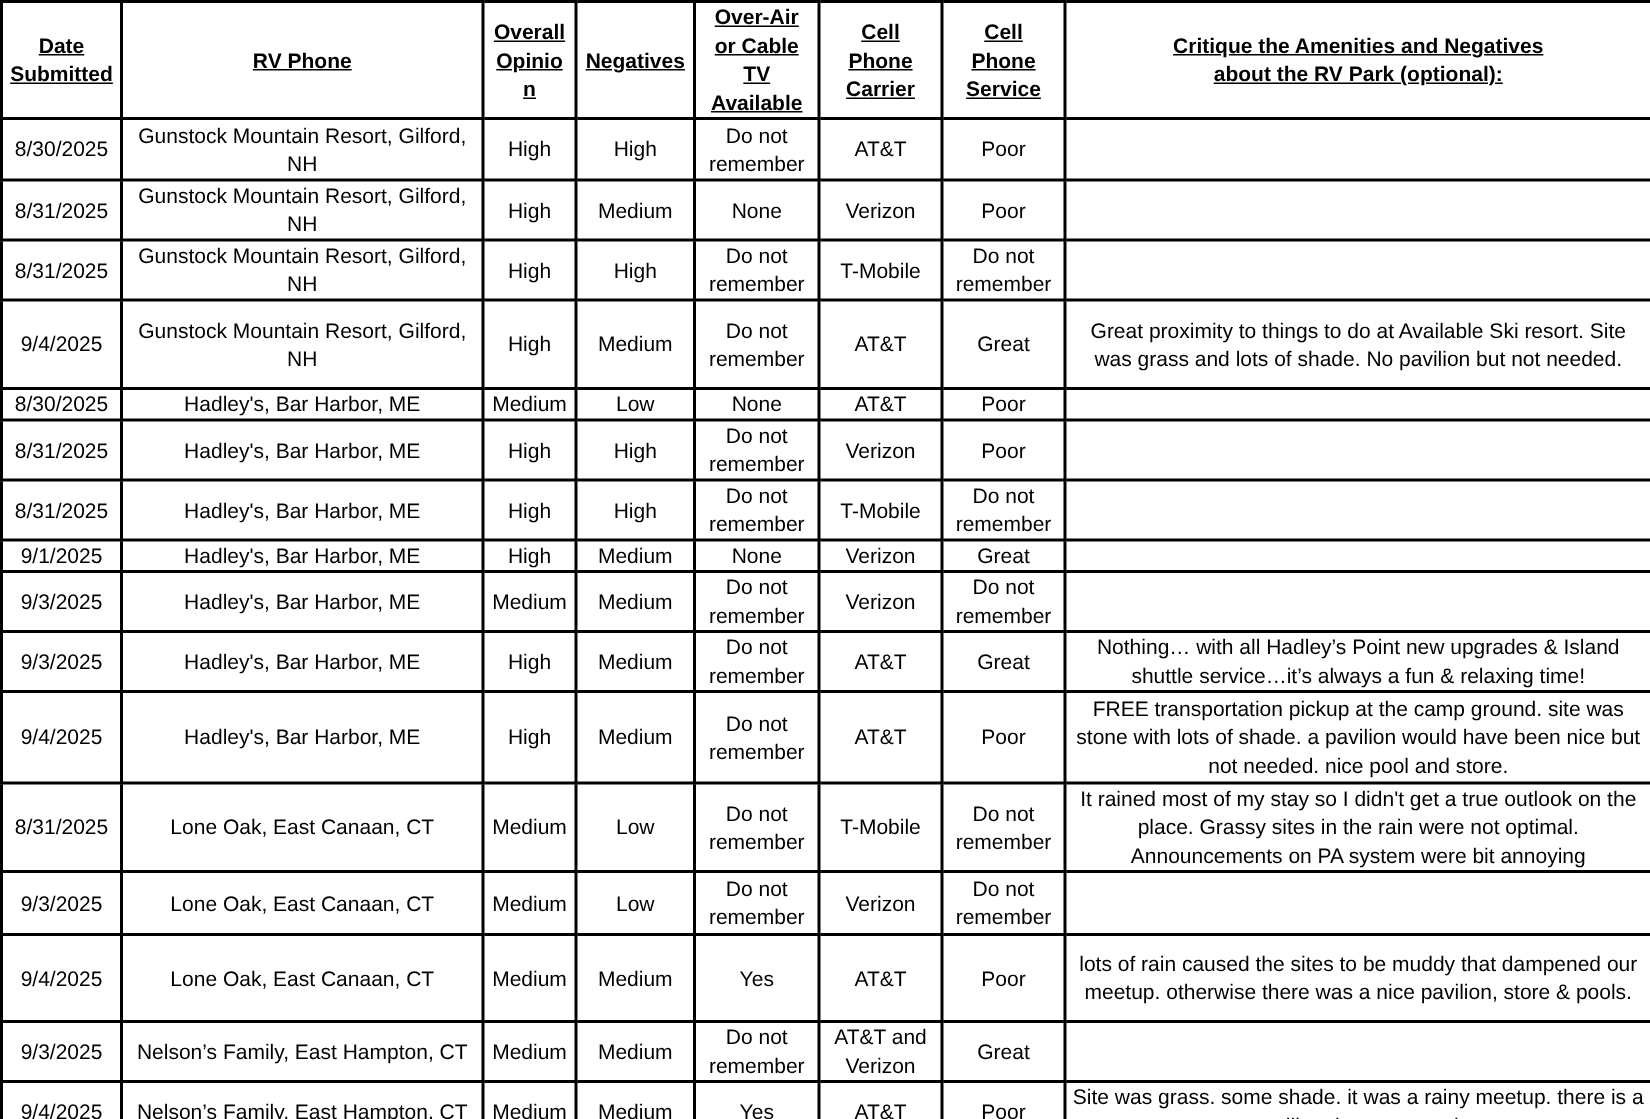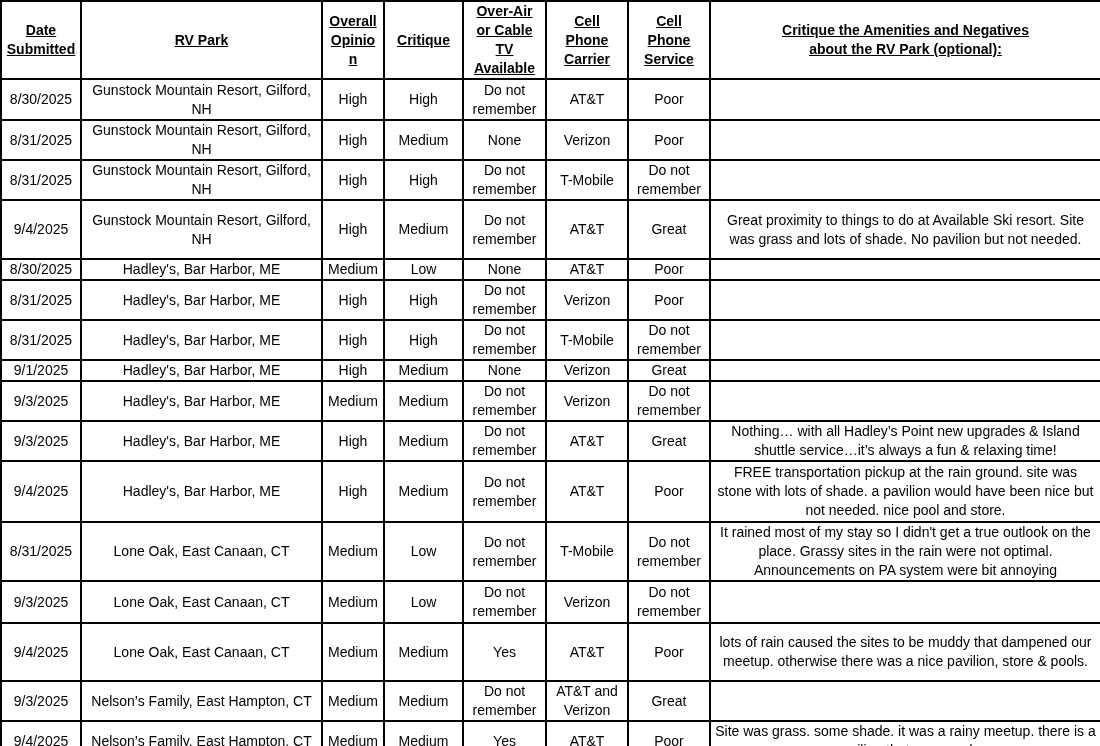--- a/index.html
+++ b/index.html
@@ -46,24 +46,24 @@
     <col style="width:79px">
     <col style="width:83px">
     <col style="width:82px">
     <col style="width:82px">
     <col style="width:391px">
   </colgroup>
   <thead>
     <tr>
       <th><span class="hdr-text">Date
 Submitted</span></th>
-      <th><span class="hdr-text">RV Park</span></th>
+      <th><span class="hdr-text">RV Phone</span></th>
       <th><span class="hdr-text">Overall
 Opinion</span></th>
-      <th><span class="hdr-text">Critique</span></th>
+      <th><span class="hdr-text">Negatives</span></th>
       <th><span class="hdr-text">Over-Air
 or Cable
 TV
 Available</span></th>
       <th><span class="hdr-text">Cell
 Phone
 Carrier</span></th>
       <th><span class="hdr-text">Cell
 Phone
 Service</span></th>
@@ -173,21 +173,21 @@
         <td>Nothing… with all Hadley’s Point new upgrades &amp; Island shuttle service…it’s always a fun &amp; relaxing time!</td>
       </tr>
       <tr style="height: 61px;">
         <td>9/4/2025</td>
         <td>Hadley's, Bar Harbor, ME</td>
         <td>High</td>
         <td>Medium</td>
         <td>Do not remember</td>
         <td>AT&amp;T</td>
         <td>Poor</td>
-        <td>FREE transportation pickup at the rain ground. site was stone with lots of shade. a pavilion would have been nice but not needed. nice pool and store.</td>
+        <td>FREE transportation pickup at the camp ground. site was stone with lots of shade. a pavilion would have been nice but not needed. nice pool and store.</td>
       </tr>
       <tr style="height: 55px;">
         <td>8/31/2025</td>
         <td>Lone Oak, East Canaan, CT</td>
         <td>Medium</td>
         <td>Low</td>
         <td>Do not remember</td>
         <td>T-Mobile</td>
         <td>Do not remember</td>
         <td>It rained most of my stay so I didn't get a true outlook on the place. Grassy sites in the rain were not optimal. Announcements on PA system were bit annoying</td>

